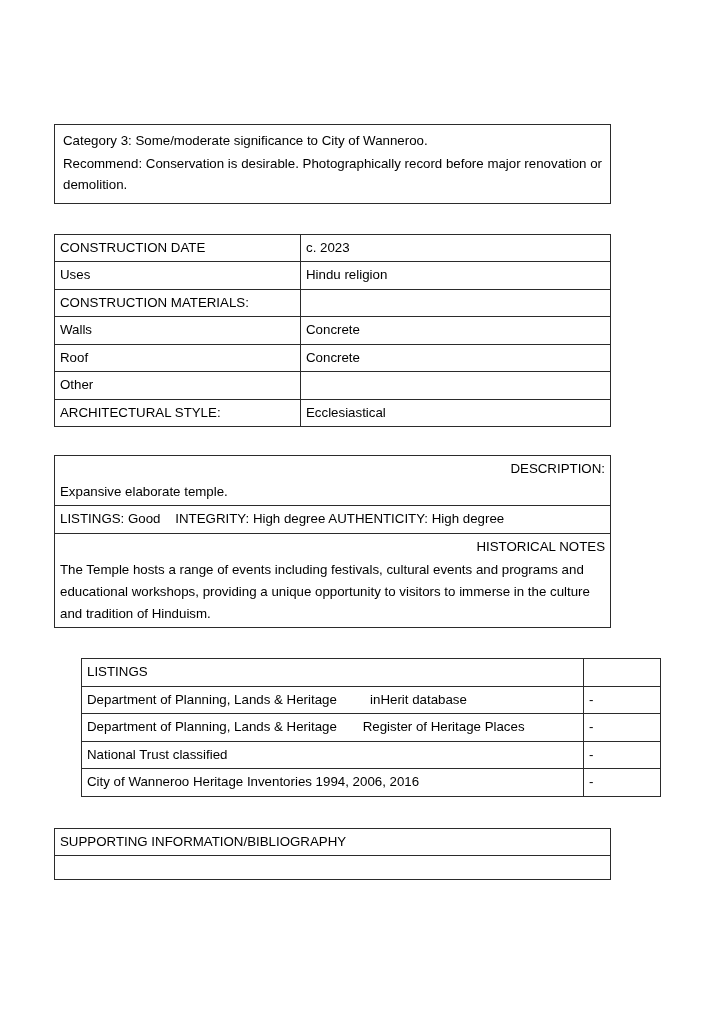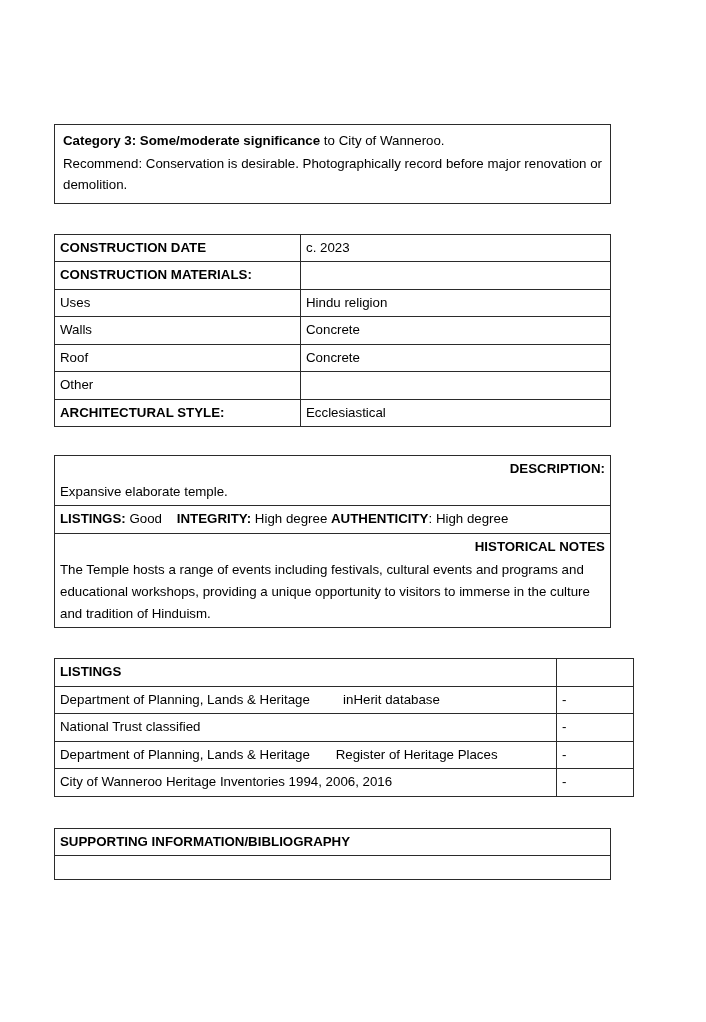--- a/index.html
+++ b/index.html
@@ -29,21 +29,21 @@
     background: #ffffff;
   }
   table.doc td {
     border: 1px solid #2b2b2b;
     padding: 2px 5px 3px 5px;
     font-size: 13.3px;
     line-height: 1.62;
     vertical-align: top;
     word-wrap: break-word;
   }
-  .b { font-weight: bold; }
+  .b { font-weight: normal; }
 
   
   #block-category { margin-top: 124px; }
   #block-category td { padding: 5px 8px 7px 8px; }
   .cat-line1 { margin: 0 0 1px 0; }
   .cat-para {
     margin: 0;
     text-align: justify;
     text-justify: inter-word;
   }
@@ -54,21 +54,21 @@
   .col-label { width: 235px; margin-left: 40px; }
 
   
   #block-description { margin-top: 28px; }
   .desc-title { margin: 0; text-align: right; }
   .desc-body  { margin: 1px 0 0 0; }
   .notes-body { margin: 2px 0 0 0; line-height: 1.62; }
   .cond-row span { white-space: pre; }
 
   
-  #block-listings { margin-top: 30px; }
+  #block-listings { margin-top: 30px; margin-left: 27px; }
   #block-listings td { height: 18px; }
   .col-listing { width: 491px; }
   .col-mark    { width: 66px; }
   .listing-row { display: block; white-space: pre; }
 
   
   #block-supporting { margin-top: 31px; padding-left: 20px; }
   #block-supporting td { height: 18px; }
   .blank-row { height: 22px; }
 </style>
@@ -88,26 +88,26 @@
     </tbody>
   </table>
 
   <table class="doc" id="block-construction">
     <tbody>
       <tr>
         <td class="col-label b">CONSTRUCTION DATE</td>
         <td>c. 2023</td>
       </tr>
       <tr>
+        <td class="col-label">Uses</td>
+        <td>Hindu religion</td>
+      </tr>
+      <tr>
         <td class="col-label b">CONSTRUCTION MATERIALS:</td>
         <td></td>
-      </tr>
-      <tr>
-        <td class="col-label">Uses</td>
-        <td>Hindu religion</td>
       </tr>
       <tr>
         <td class="col-label">Walls</td>
         <td>Concrete</td>
       </tr>
       <tr>
         <td class="col-label">Roof</td>
         <td>Concrete</td>
       </tr>
       <tr>
@@ -148,27 +148,27 @@
         <td class="col-mark"></td>
       </tr>
       <tr>
         <td class="col-listing">
             <span class="listing-row">Department of Planning, Lands &amp; Heritage         inHerit database</span>
           </td>
         <td class="col-mark">-</td>
       </tr>
       <tr>
         <td class="col-listing">
-            <span class="listing-row">National Trust classified</span>
+            <span class="listing-row">Department of Planning, Lands &amp; Heritage       Register of Heritage Places</span>
           </td>
         <td class="col-mark">-</td>
       </tr>
       <tr>
         <td class="col-listing">
-            <span class="listing-row">Department of Planning, Lands &amp; Heritage       Register of Heritage Places</span>
+            <span class="listing-row">National Trust classified</span>
           </td>
         <td class="col-mark">-</td>
       </tr>
       <tr>
         <td class="col-listing">
             <span class="listing-row">City of Wanneroo Heritage Inventories 1994, 2006, 2016</span>
           </td>
         <td class="col-mark">-</td>
       </tr>
     </tbody>

